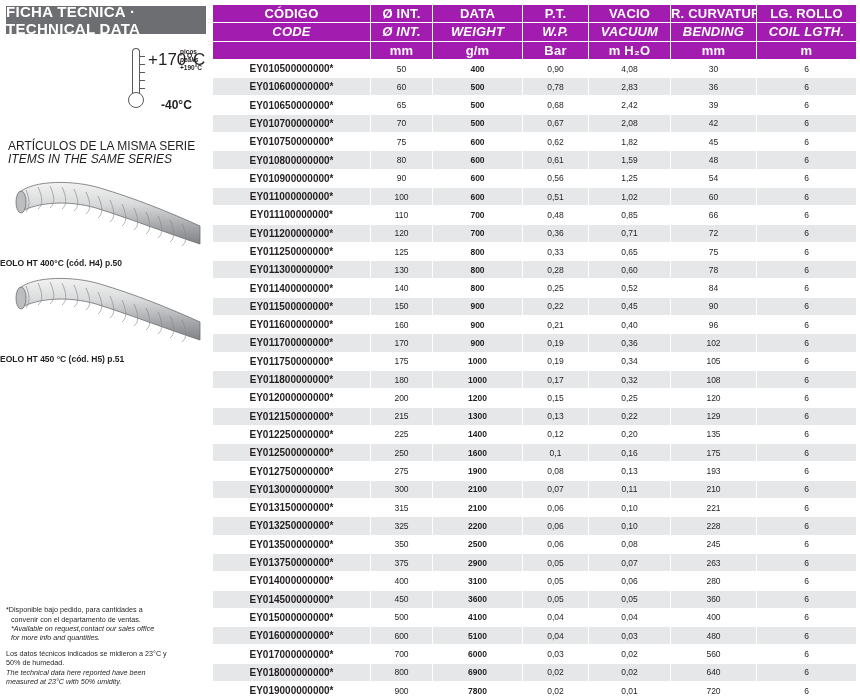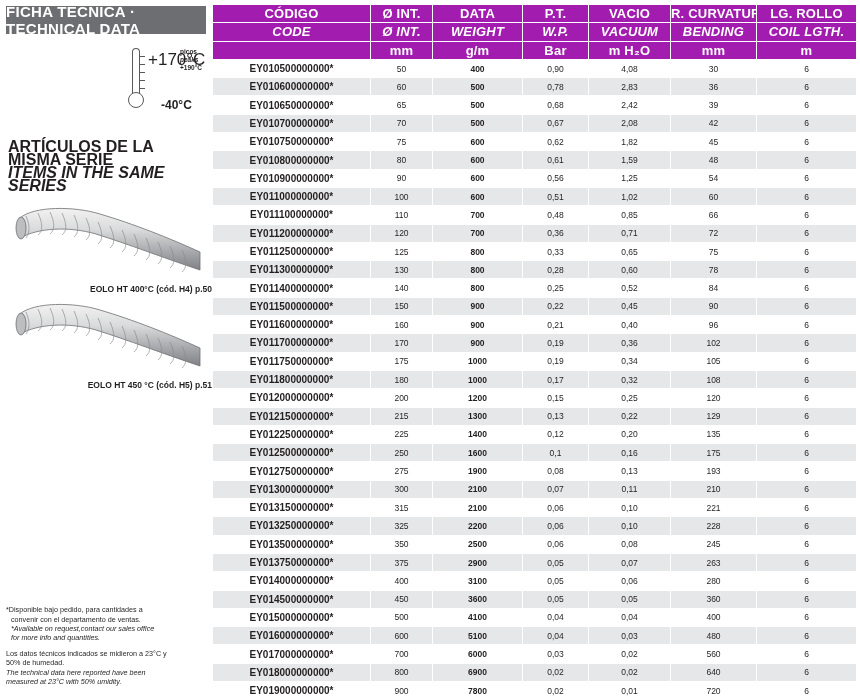--- a/index.html
+++ b/index.html
@@ -106,38 +106,38 @@
     top: 6px;
     font-size: 6.5px;
     line-height: 8px;
     font-weight: bold;
     color: #231f20;
   }
   .peaks .it { font-style: italic; font-weight: bold; }
 
   .series-title {
     margin: 6px 8px 12px 8px;
-    font-size: 16px;
-    font-weight: bold;
+    font-size: 12px;
+    font-weight: normal;
     line-height: 13px;
   }
   .series-title .it {
     font-style: italic;
   }
 
   .hose {
     margin: 6px 0 0 4px;
     width: 206px;
     height: 78px;
     position: relative;
   }
   .hose svg { display: block; }
 
   .hose-caption {
-    text-align: right;
+    text-align: left;
     font-size: 8.5px;
     font-weight: bold;
     margin-top: 2px;
   }
 
   .footnotes {
     position: absolute;
     left: 6px;
     bottom: 6px;
     width: 196px;

